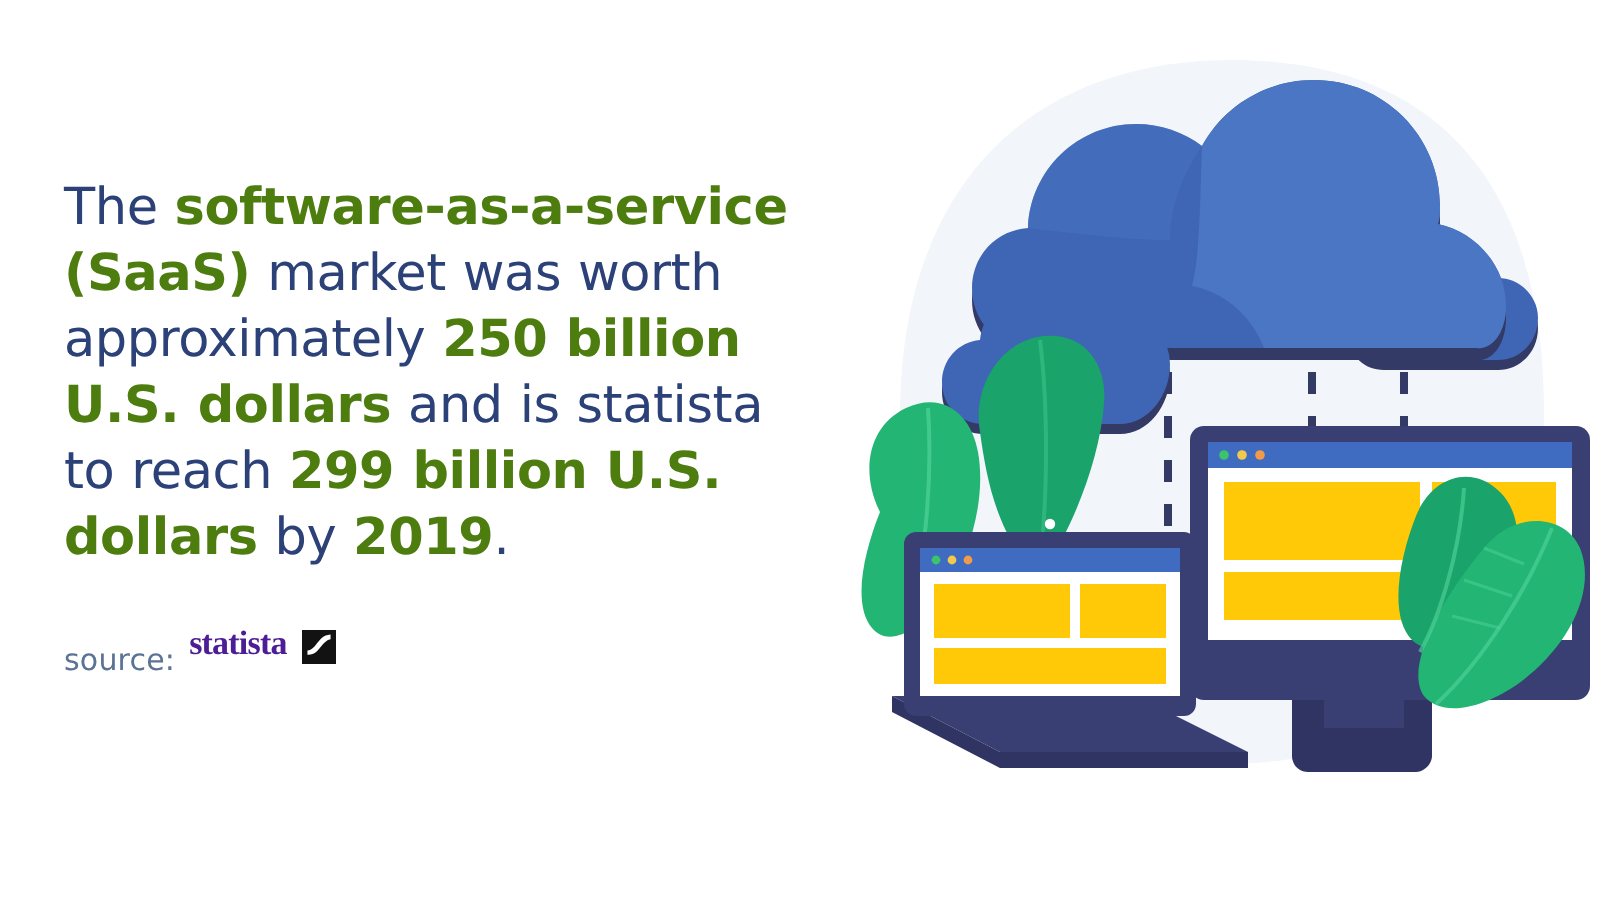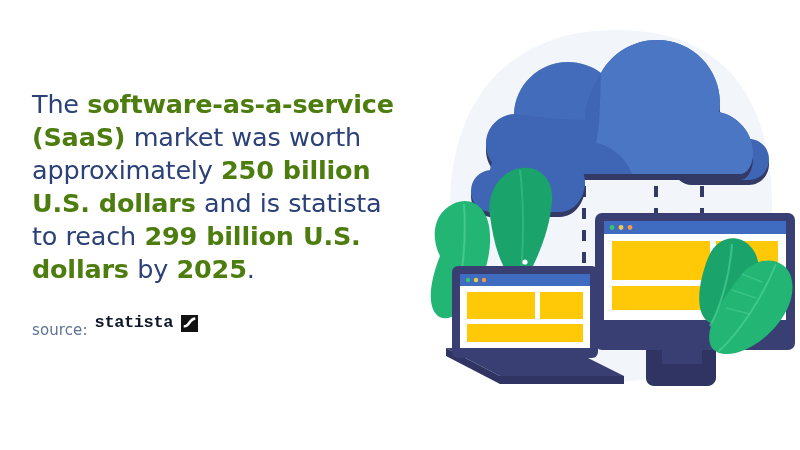--- a/index.html
+++ b/index.html
@@ -58,24 +58,24 @@
   }
   .source-label {
     font-family: "DejaVu Sans", "Liberation Sans", sans-serif;
     font-size: 15px;
     color: #5b7394;
     font-weight: 400;
     letter-spacing: 0.1px;
     margin-top: 16px;
   }
   .statista-word {
-    font-family: Liberation Mono, monospace;
+    font-family: Liberation Serif, serif;
     font-size: 17px;
     font-weight: 700;
-    color: #0f172a;
+    color: #4c1d95;
     letter-spacing: -0.4px;
   }
   .statista-mark {
     display: inline-block;
     width: 17px;
     height: 17px;
     margin-left: 1px;
     position: relative;
     top: 1px;
   }
@@ -94,21 +94,21 @@
     height: 442px;
   }
 </style>
 </head>
 <body>
 
 <div class="canvas">
 
   <div class="text-panel">
     <p class="headline">
-      <span class="navy">The </span><b>software-as-a-service (SaaS)</b><span class="navy"> market was worth approximately </span><b>250 billion U.S. dollars</b><span class="navy"> and is statista to reach </span><b>299 billion U.S. dollars</b><span class="navy"> by </span><b>2025</b><span class="navy">.</span>
+      <span class="navy">The </span><b>software-as-a-service (SaaS)</b><span class="navy"> market was worth approximately </span><b>250 billion U.S. dollars</b><span class="navy"> and is statista to reach </span><b>299 billion U.S. dollars</b><span class="navy"> by </span><b>2019</b><span class="navy">.</span>
     </p>
   </div>
 
   <div class="source-row">
     <span class="source-label">source:</span>
     <span class="statista-word">statista</span>
     <span class="statista-mark">
       <svg viewBox="0 0 20 20" width="17" height="17" aria-hidden="true">
         <rect x="0" y="0" width="20" height="20" fill="#121212"></rect>
         <path d="M3.2 14.6 C 7.5 14.8, 9.0 12.4, 11.3 9.6 C 13.0 7.5, 14.6 5.9, 16.8 5.5 L 16.8 2.6 C 12.4 2.9, 10.6 5.6, 8.4 8.4 C 6.8 10.5, 5.4 11.9, 3.2 12.1 Z" fill="#ffffff"></path>

